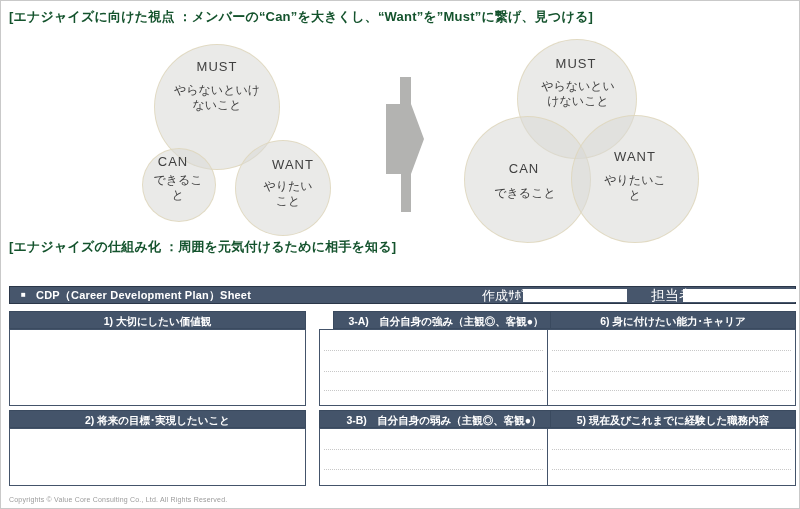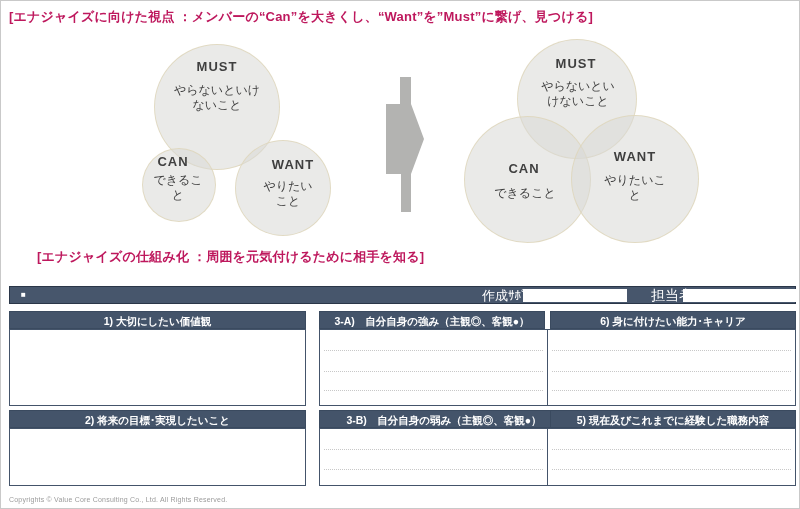--- a/index.html
+++ b/index.html
@@ -4,31 +4,31 @@
 <style>
   * { margin:0; padding:0; box-sizing:border-box; }
   html,body { background:#fff; }
   body { font-family:"Liberation Sans", sans-serif; }
   .page {
     position:relative; width:800px; height:509px;
     background:#ffffff; border:1px solid #c9c9c9; overflow:hidden;
   }
   .section-title {
     position:absolute; left:8px; font-size:13px; font-weight:bold;
-    color:#be185d; letter-spacing:0.2px; white-space:nowrap;
+    color:#14532d; letter-spacing:0.2px; white-space:nowrap;
   }
   
   .circle {
     position:absolute; border-radius:50%;
     background:rgba(217,217,214,0.55);
     border:1px solid rgba(222,214,186,0.8);
   }
   .venn-label {
     position:absolute; transform:translateX(-50%);
-    font-size:13px; font-weight:700; color:#3f3f3f; letter-spacing:1px;
+    font-size:13px; font-weight:400; color:#3f3f3f; letter-spacing:1px;
     white-space:nowrap; z-index:3;
   }
   .venn-desc {
     position:absolute; transform:translateX(-50%);
     font-size:12px; color:#3f3f3f; line-height:15px; text-align:center;
     z-index:3;
   }
   .arrow-svg { position:absolute; left:0; top:0; z-index:2; }
   
   .cdp-bar {
@@ -106,37 +106,38 @@
     <div class="venn-label" style="left:575px; top:55px;">MUST</div>
     <div class="venn-desc" style="left:577px; top:78px;  width:78px;">やらないといけないこと</div>
 
     <div class="venn-label" style="left:523px; top:160px;">CAN</div>
     <div class="venn-desc" style="left:524px; top:185px; width:72px;">できること</div>
 
     <div class="venn-label" style="left:634px; top:148px;">WANT</div>
     <div class="venn-desc" style="left:634px; top:172px; width:64px;">やりたいこと</div>
   </div>
 
-  <div class="section-title" style="top:247px;margin-left:28px;">[エナジャイズの仕組み化 ：周囲を元気付けるために相手を知る]</div>
+  <div class="section-title" style="top:237px;">[エナジャイズの仕組み化 ：周囲を元気付けるために相手を知る]</div>
 
   <div class="cdp-bar">
     <span class="cdp-bullet">■</span>
+    <span class="cdp-title">CDP（Career Development Plan）Sheet</span>
     <span class="bar-label lbl1">作成ｻﾎﾟｰﾄ</span>
     <input class="bar-input inp1" value="" style="">
     <span class="bar-label lbl2">担当者</span>
     <input class="bar-input inp2" value="" style="">
   </div>
 
   <div class="th" style="left:8px; top:310px; width:297px;">1) 大切にしたい価値観</div>
   <div class="tb" style="left:8px; top:328px; width:297px; height:77px;"></div>
 
   <div class="th" style="left:8px; top:409px; width:297px;">2) 将来の目標･実現したいこと</div>
   <div class="tb" style="left:8px; top:427px; width:297px; height:58px;"></div>
 
-  <div class="th" style="left:318px; top:310px; width:226px;">3-A)　自分自身の強み（主観◎、客観●）</div>
+  <div class="th" style="left:332px; top:310px; width:226px;">3-A)　自分自身の強み（主観◎、客観●）</div>
   <div class="th" style="left:549px; top:310px; width:246px;">6) 身に付けたい能力･キャリア</div>
 
   <div class="tb" style="left:318px; top:328px; width:229px; height:77px;">
     <div class="dotline" style="top:20px;"></div>
     <div class="dotline" style="top:41px;"></div>
     <div class="dotline" style="top:60px;"></div>
   </div>
   <div class="tb" style="left:546px; top:328px; width:249px; height:77px;">
     <div class="dotline" style="top:20px;"></div>
     <div class="dotline" style="top:41px;"></div>

